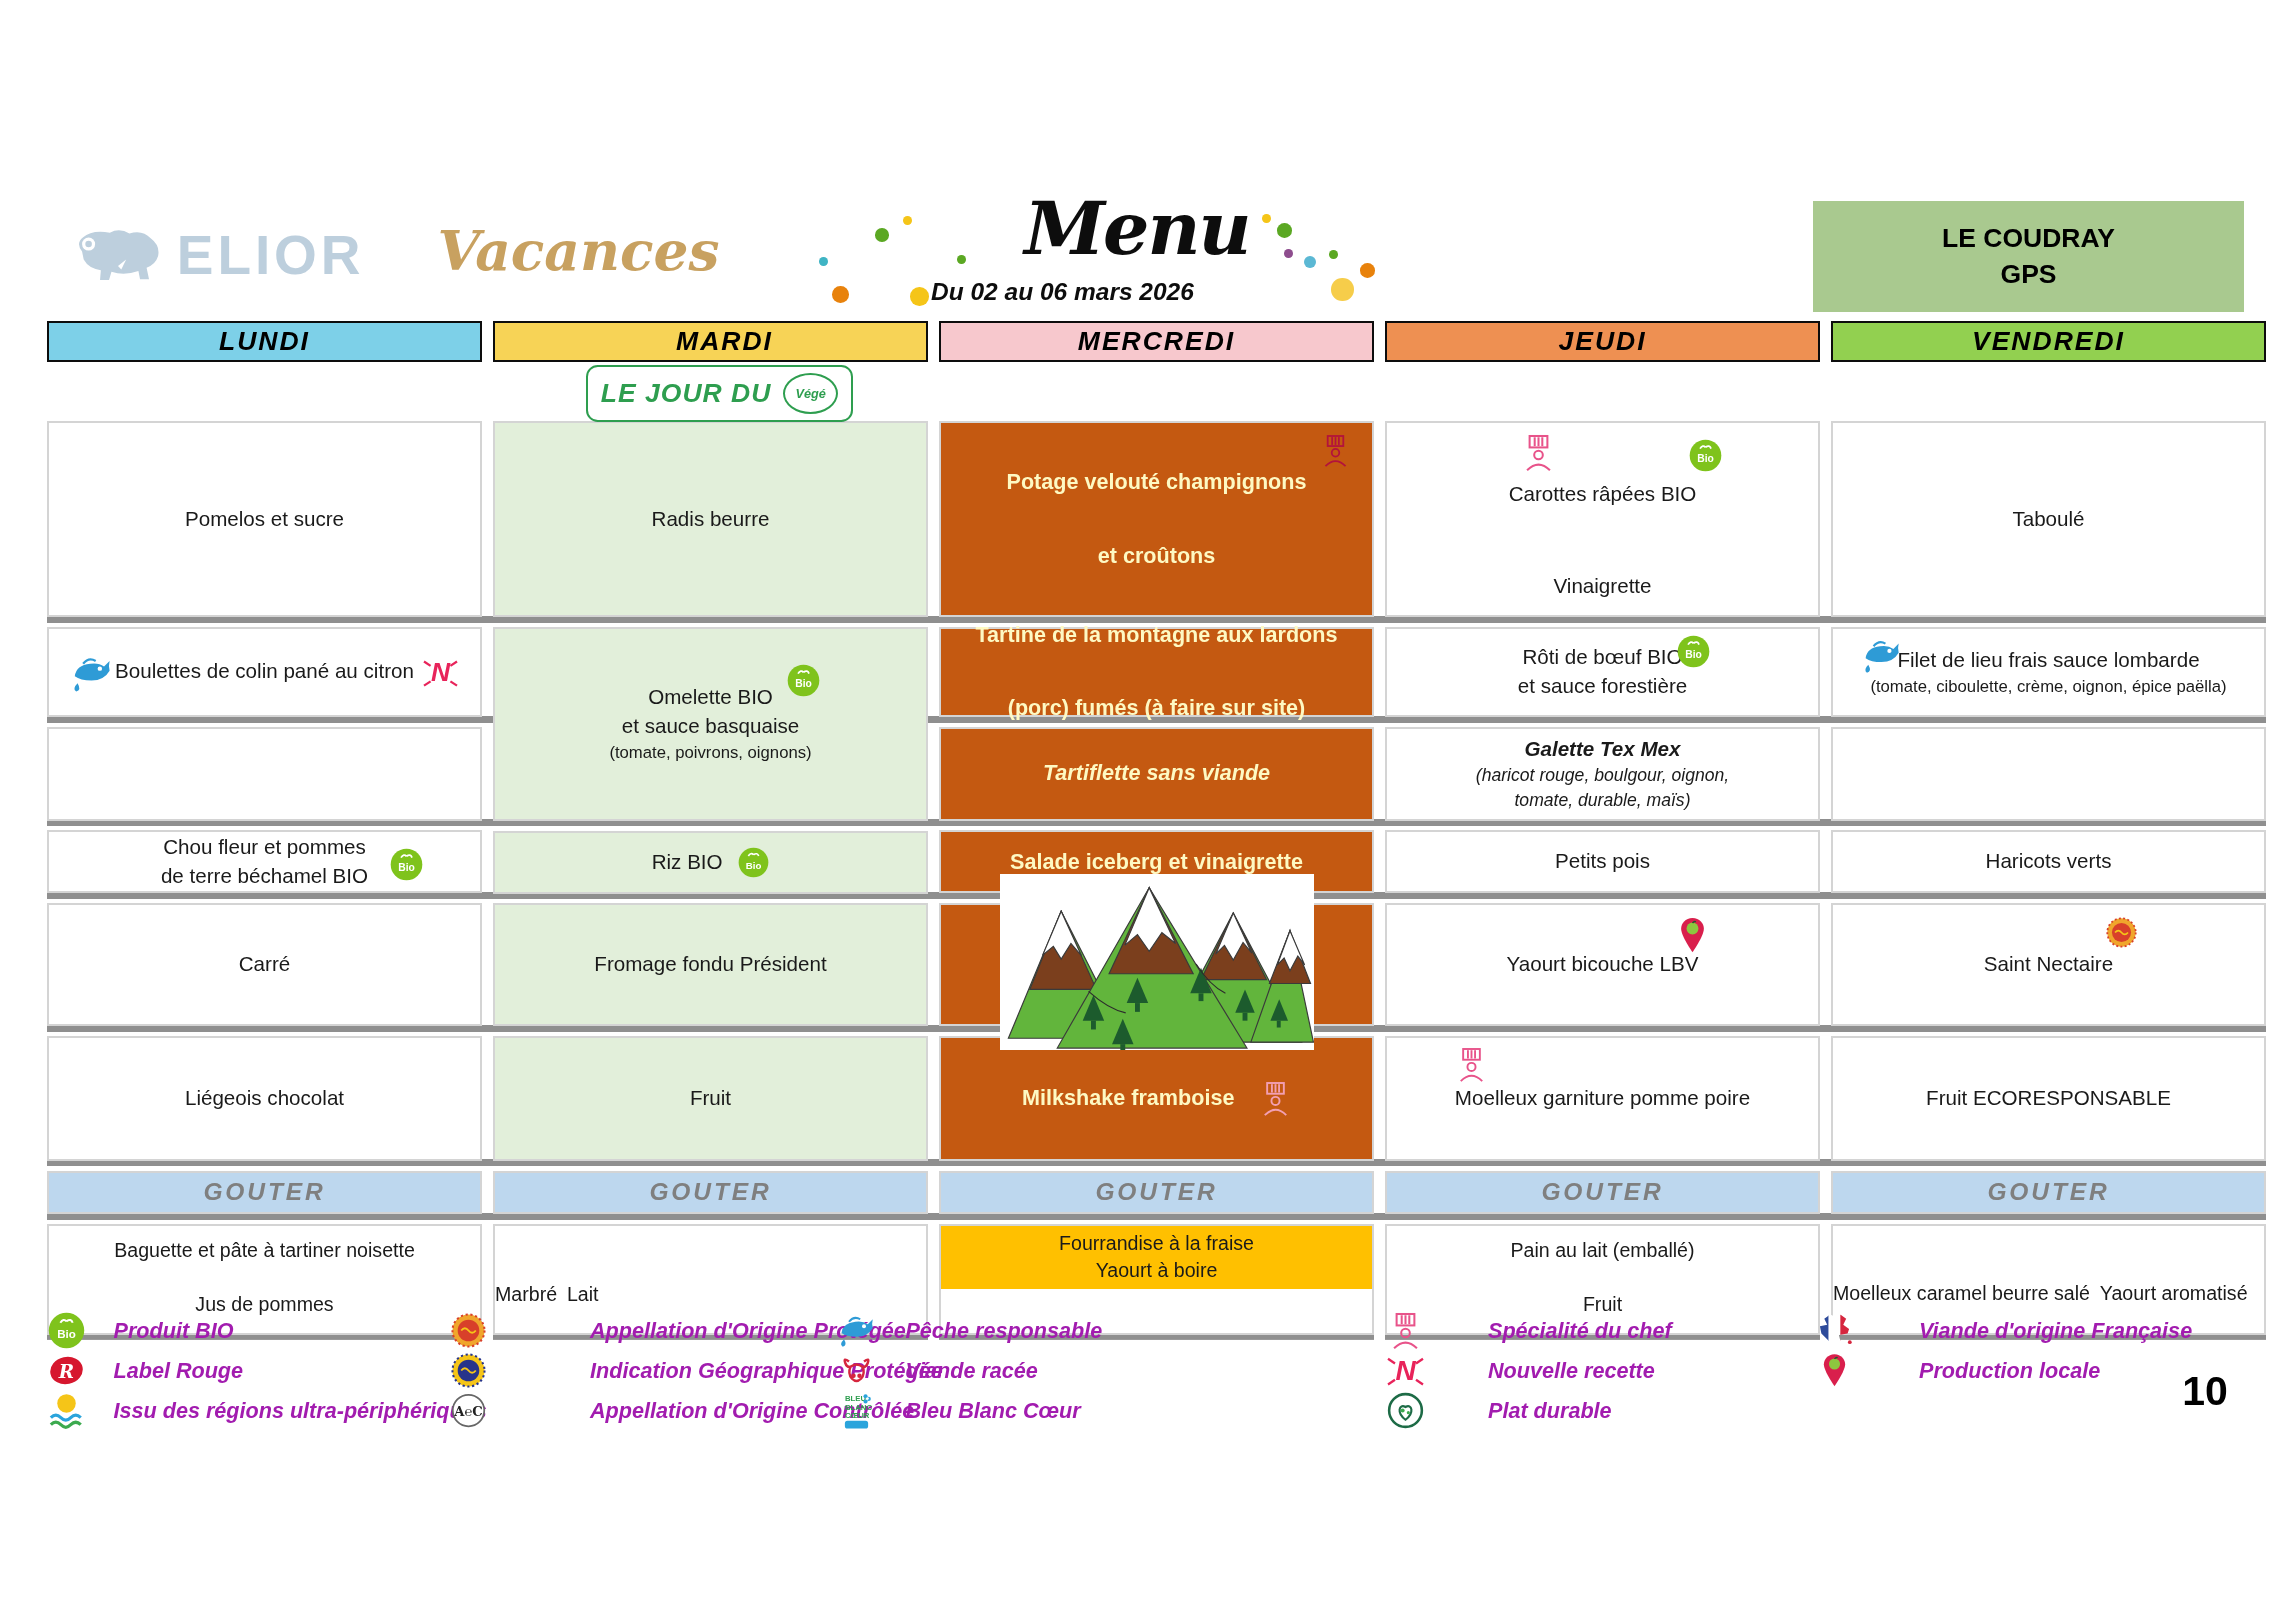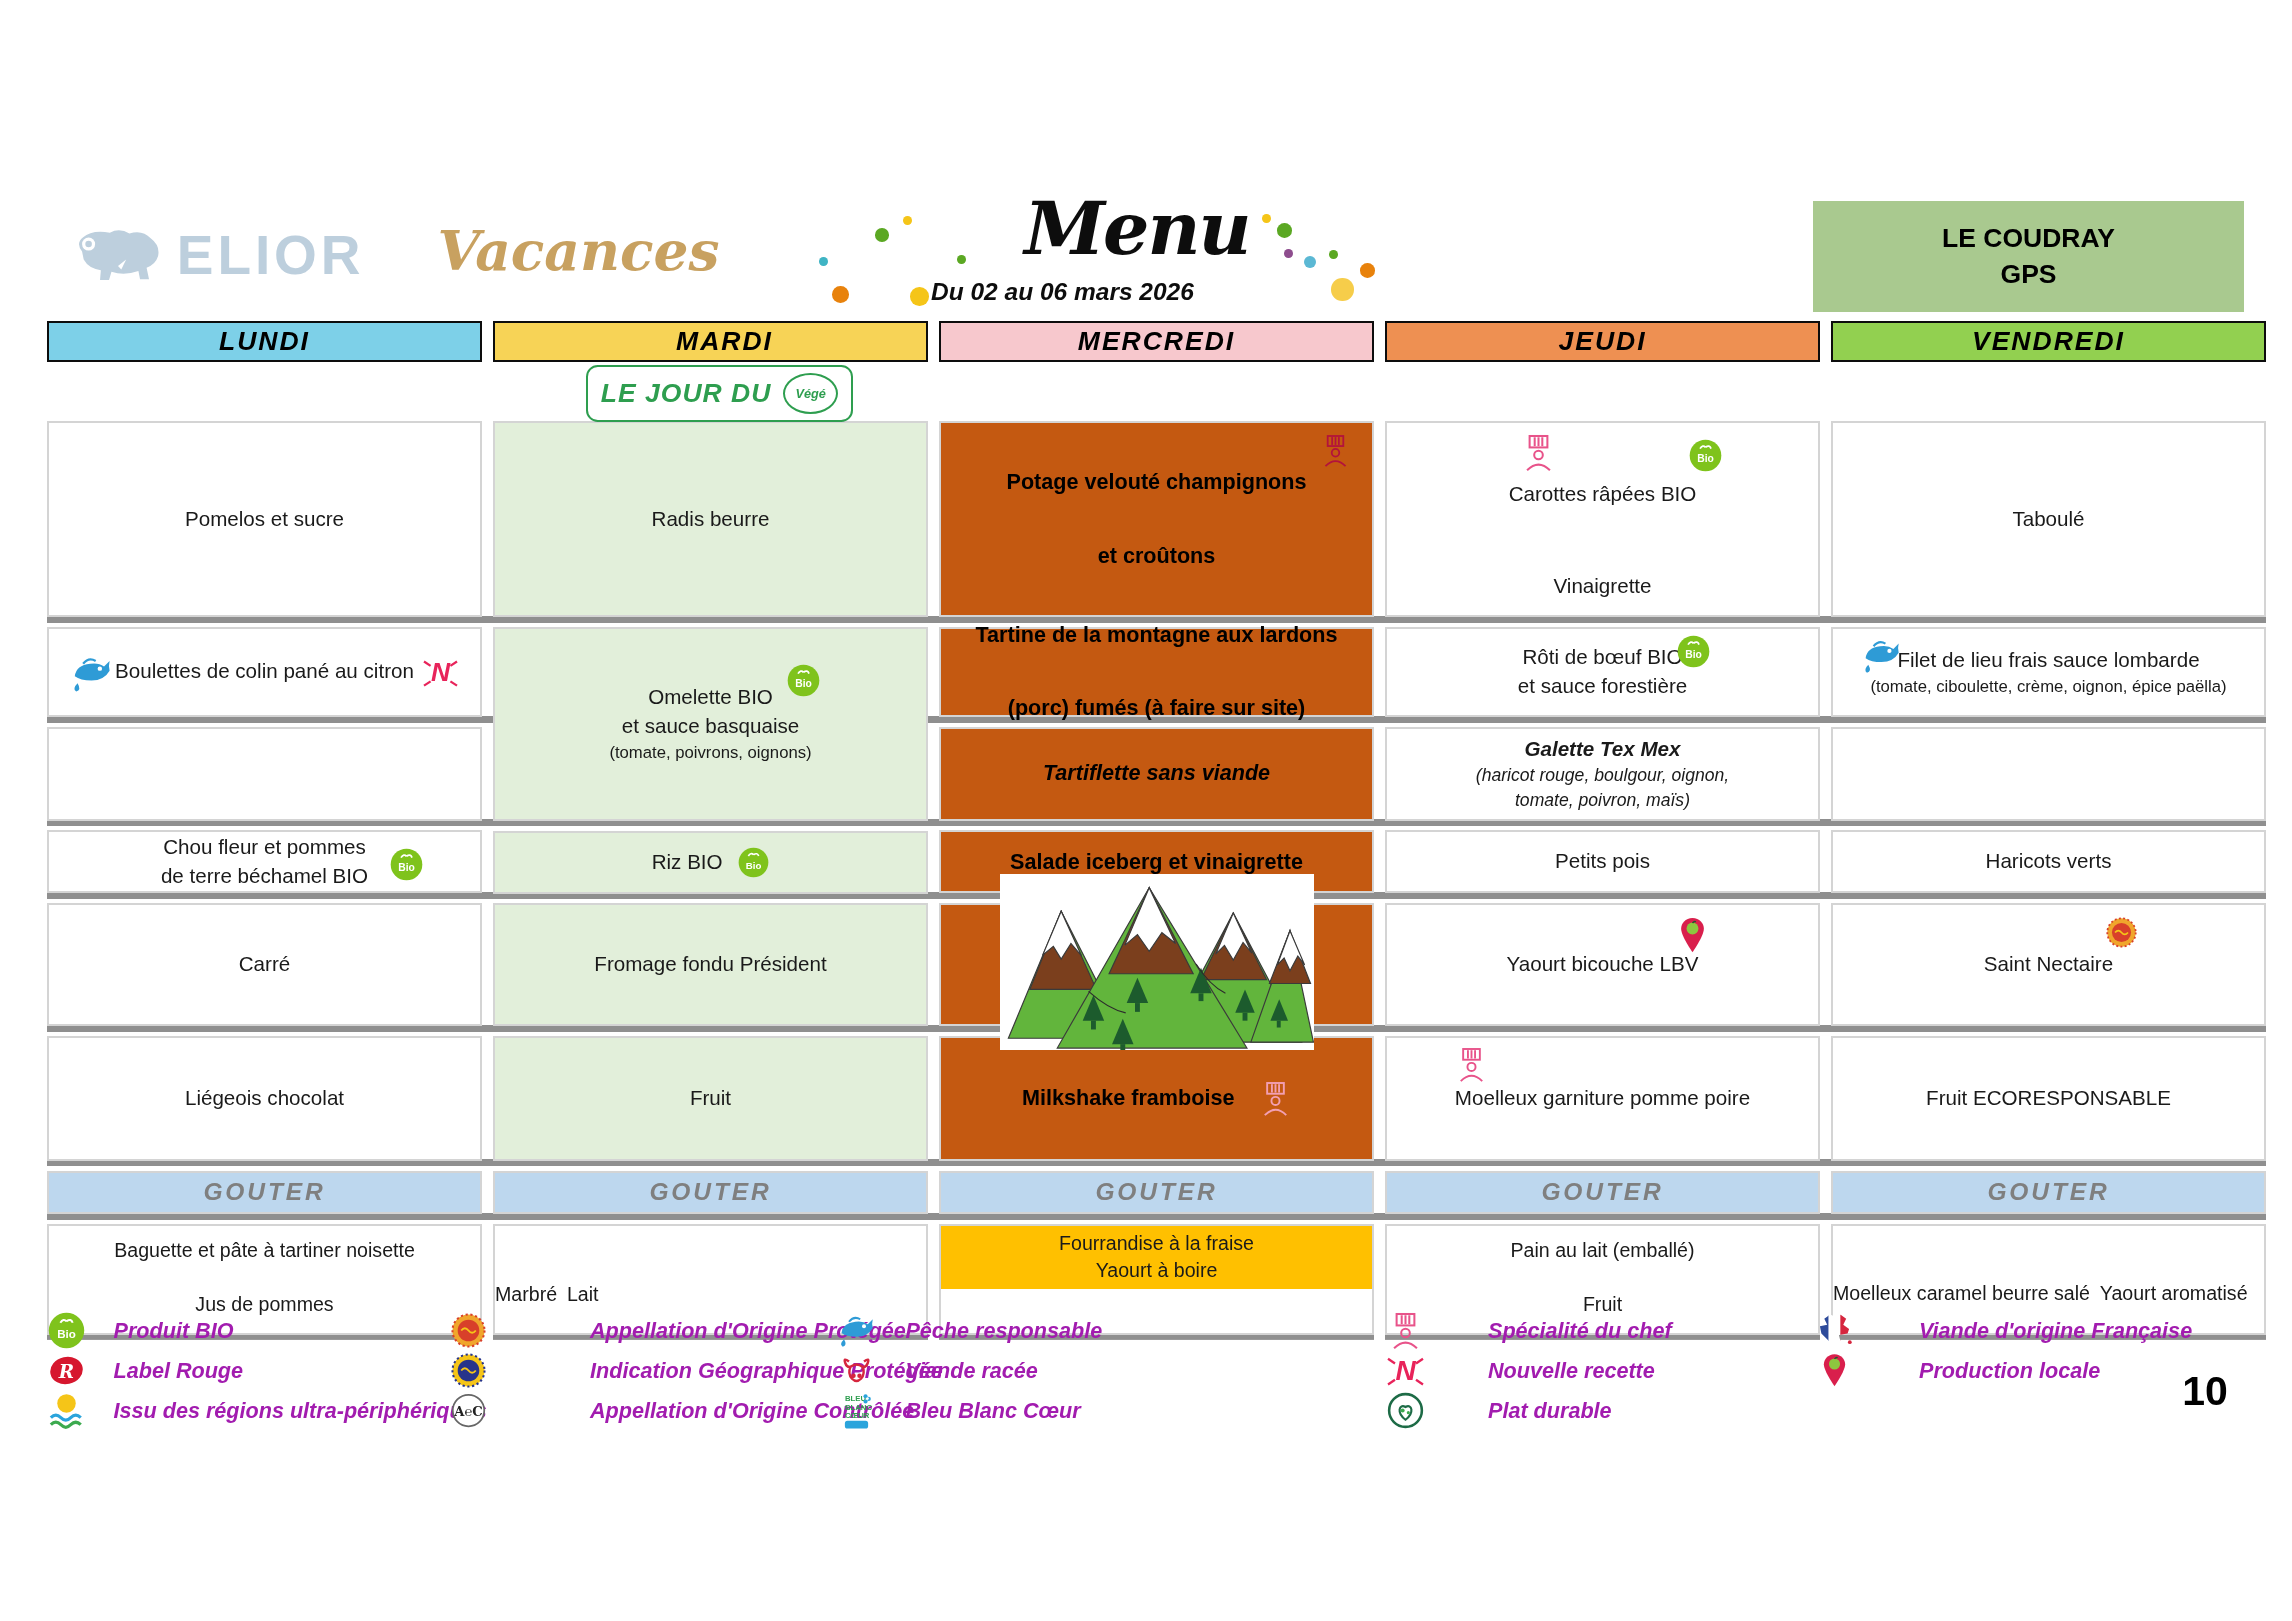--- a/index.html
+++ b/index.html
@@ -49,21 +49,21 @@
   .cell{box-sizing:border-box;width:100%;background:#fff;border:2px solid #d4d4d4;
         box-shadow:0 4.9px 0 0 #8f8f8f;margin-bottom:9.8px;position:relative;
         display:flex;flex-direction:column;align-items:center;justify-content:center;
         text-align:center;font-size:20.6px;line-height:1.4;}
   .r1{height:196px;} .r2{height:90px;} .r3{height:94px;} .r4{height:63px;}
   .r5{height:123px;} .r6{height:125px;} .r23{height:194px;}
   .gband{height:43px;background:#bdd7ee;color:#7f7f7f;font-weight:800;font-style:italic;
          font-size:24.5px;letter-spacing:2.9px;justify-content:center;}
   .rgc{height:111px;font-weight:500;font-size:19.6px;}
   .cell.greenbg{background:#e2efda;}
-  .cell.orangebg{background:#c45911;color:#000000;font-weight:700;font-size:21.6px;gap:43px;}
+  .cell.orangebg{background:#c45911;color:#fef9c3;font-weight:700;font-size:21.6px;gap:43px;}
   .small{font-size:16.7px;}
   .ital{font-style:italic;}
   .sb{display:flex;flex-direction:column;justify-content:space-between;padding:11.8px 9.8px 13.7px 9.8px;}
   .topstack{display:flex;flex-direction:row;justify-content:flex-start;gap:9.8px;padding-top:30px;}
 
   .abs{position:absolute;}
   svg{display:block;}
 
   
   .leg-col{position:absolute;top:1311px;z-index:2;}
@@ -347,21 +347,21 @@
           <path d="M8 7 q2 -3 4 -1 M12 6 q3 -2 4 1" stroke="#fff" stroke-width="1.3" fill="none"></path>
           <text x="12" y="17" font-size="7.5" font-weight="700" fill="#fff" text-anchor="middle" font-family="Liberation Sans,sans-serif">Bio</text>
         </svg>
       </span>
       <div>Rôti de bœuf BIO</div>
       <div>et sauce forestière</div>
     </div>
     <div class="cell r3">
       <div class="ital" style="font-weight:600;">Galette Tex Mex</div>
       <div class="ital" style="font-size:17.6px;">(haricot rouge, boulgour, oignon,</div>
-      <div class="ital" style="font-size:17.6px;">tomate, poivron, maïs)</div>
+      <div class="ital" style="font-size:17.6px;">tomate, durable, maïs)</div>
     </div>
     <div class="cell r4">
       <div>Petits pois</div>
     </div>
     <div class="cell r5">
       <span class="abs" style="right:110px;top:9.8px;">
         <svg width="31" height="41" viewBox="0 0 24 30">
           <path d="M12 1.5 C6.5 1.5 3.2 5.8 3.2 9.8 C3.2 15.5 12 28 12 28 C12 28 20.8 15.5 20.8 9.8 C20.8 5.8 17.5 1.5 12 1.5 Z" fill="#d91f4c"></path>
           <circle cx="12" cy="9.6" r="4.6" fill="#8dc63f"></circle>
           <path d="M12 5.4 q1.4 -1.8 2.6 -1" stroke="#1c5b2d" stroke-width="1.2" fill="none"></path>

